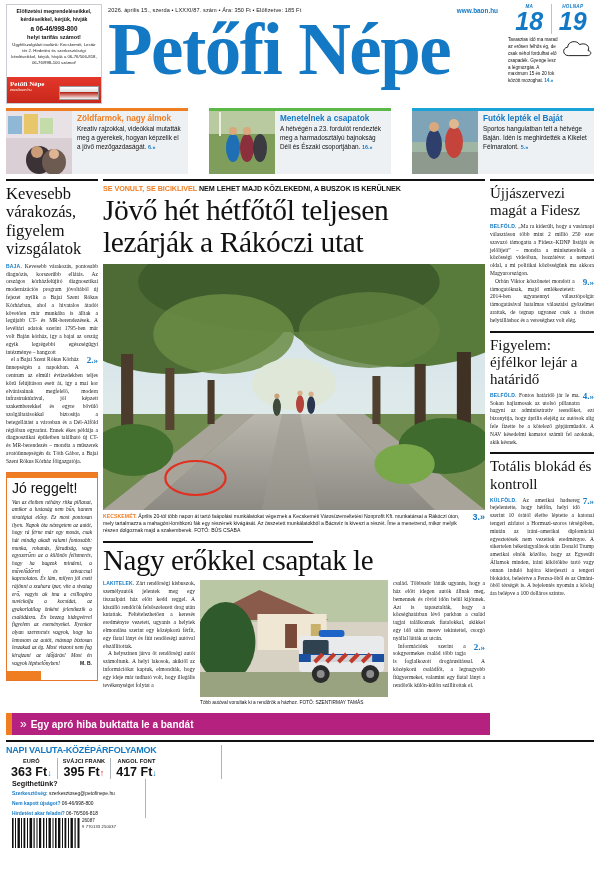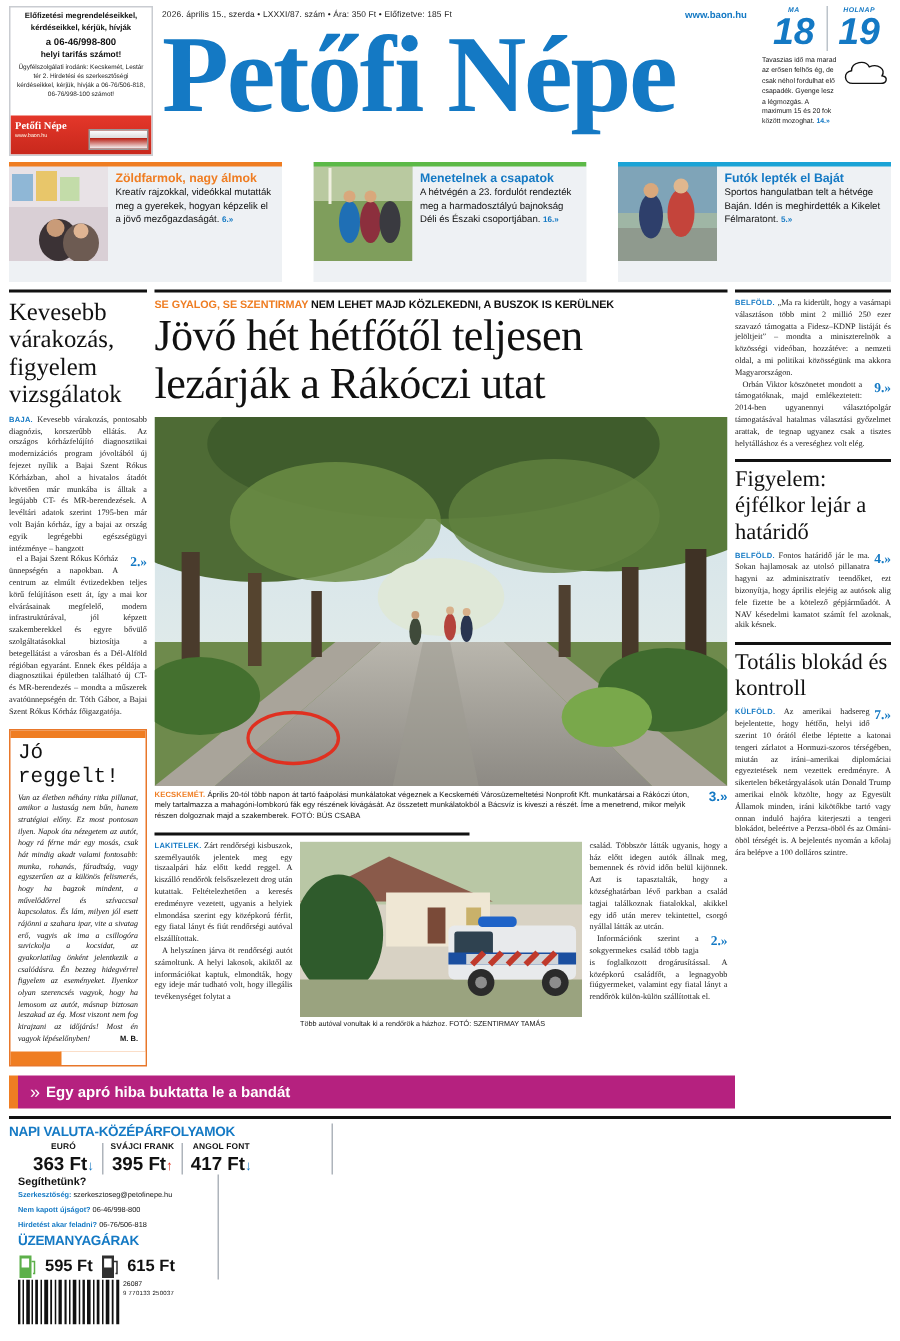--- a/index.html
+++ b/index.html
@@ -45,21 +45,21 @@
   .w-col { flex: 1; text-align: center; font-style: italic; }
   .w-col + .w-col { border-left: 1px solid #bcc3ca; }
   .w-lab { font-size: 4.6px; font-weight: bold; color: #1479c4; letter-spacing: .3px; }
   .w-num { font-size: 25px; font-weight: bold; color: #1479c4; line-height: 1; font-family: "Liberation Sans", sans-serif; }
   .w-body { display: flex; margin-top: 3px; }
   .w-text { font-size: 4.6px; line-height: 1.5; color: #111; flex: 1; }
   .w-text b.pg { color: #1479c4; font-weight: bold; }
   .cloud { width: 34px; height: 22px; flex: none; margin-left: 2px; }
 
   
-  .teasers { display: flex; gap: 21px; margin-top: 4px; height: 80px; }
+  .teasers { display: flex; gap: 21px; margin-top: 4px; height: 66px; }
   .teaser { flex: 1; display: flex; background: #eef1f4; position: relative; overflow: hidden; }
   .teaser .tstrip { position: absolute; top: 0; left: 0; right: 0; height: 3px; }
   .t1 .tstrip { background: #ef7d22; }
   .t2 .tstrip { background: #1aa3d6; }
   .t3 .tstrip { background: #5cb947; }
   .t-img { width: 66px; flex: none; }
   .t-body { padding: 6px 5px 0 5px; }
   .t-title { font-size: 8.2px; font-weight: bold; line-height: 1.1; }
   .t1 .t-title { color: #ef7d22; }
   .t2 .t-title, .t3 .t-title { color: #1479c4; }
@@ -96,39 +96,39 @@
   }
   .bighead.h2 { font-size: 29px; }
 
   .photo { width: 100%; position: relative; overflow: hidden; }
   .caption { font-size: 5.1px; line-height: 1.45; margin-top: 3px; color: #111; }
   .caption .loc { color: #ef7d22; font-weight: bold; letter-spacing: .1px; }
 
   
   .jr-box { margin-top: 6px; border: 1px solid #e8772a; }
   .jr-top { height: 5px; background: #ef7d22; }
-  .jr-title { font-family: Liberation Mono, monospace; font-size: 14px; padding: 2px 5px 3px 5px; }
+  .jr-title { font-family: Liberation Sans, sans-serif; font-size: 14px; padding: 2px 5px 3px 5px; }
   .jr-text { font-family: "Liberation Serif", serif; font-style: italic; font-size: 5.3px; line-height: 1.45; text-align: justify; padding: 0 5px 4px 5px; }
   .jr-sign { font-style: normal; font-weight: bold; font-size: 5px; font-family: "Liberation Sans", sans-serif; float: right; }
   .jr-foot { height: 9px; background: #ef7d22; position: relative; }
   .jr-foot::after { content: ""; position: absolute; right: 0; top: 0; bottom: 0; width: 62%; background: #fff; border-left: 1px solid #ef7d22; }
 
   
   .strip { display: flex; align-items: center; height: 22px; margin-top: 6px; }
   .strip-tab { width: 6px; height: 100%; background: #ef7d22; flex: none; }
   .strip-main { flex: 1; height: 100%; background: #b5217f; color: #fff; display: flex; align-items: center; padding: 0 8px; }
   .strip-main .st-txt { font-size: 10px; font-weight: bold; }
   .strip-main .st-ar { font-size: 12px; margin-right: 4px; }
   .strip-right { width: 104px; }
 
   
   .footer { margin-top: 5px; border-top: 2.5px solid #111; display: flex; height: 48px; padding-top: 3px; flex-direction: column; }
   .f-sec { padding: 0 6px; border-right: 1px solid #aeb4bb; }
   .f-h { font-size: 9px; font-weight: bold; color: #1479c4; letter-spacing: -.2px; }
-  .fx-row { display: flex; margin-top: 3px; margin-left: 11px; }
+  .fx-row { display: flex; margin-top: 3px; }
   .fx-cell { text-align: center; padding: 0 5px; }
   .fx-cell + .fx-cell { border-left: 1px solid #aeb4bb; }
   .fx-name { font-size: 5.6px; font-weight: bold; letter-spacing: .1px; }
   .fx-val { font-size: 12.5px; font-weight: bold; margin-top: 1px; }
   .fx-val .dn { color: #1479c4; font-size: 9px; }
   .fx-val .up { color: #e03020; font-size: 9px; }
   .help-h { font-size: 7.2px; font-weight: bold; }
   .help-l { font-size: 4.9px; line-height: 1.6; margin-top: 2px; }
   .help-l b { color: #1479c4; }
   .fuel-row { display: flex; align-items: center; margin-top: 4px; gap: 5px; }
@@ -284,21 +284,21 @@
           <span>Van az életben néhány ritka pillanat, amikor a lustaság nem bűn, hanem stratégiai előny. Ez most pontosan ilyen. Napok óta nézegetem az autót, hogy rá férne már egy mosás, csak hát mindig akadt valami fontosabb: munka, rohanás, fáradtság, vagy egyszerűen az a különös felismerés, hogy ha bagzok mindent, a művelődőrrel és szívaccsal kapcsolatos. És lám, milyen jól esett rájönni a szahara ipar, vite a sivatag erő, vagyis ak ima a csillogóra suvickolja a kocsidat, az gyakorlatilag önként jelentkezik a csalódásra. Én bezzeg hidegvérrel figyelem az eseményeket. Ilyenkor olyan szerencsés vagyok, hogy ha lemosom az autót, másnap biztosan leszakad az ég. Most viszont nem fog kirajzani az időjárás! Most én vagyok lépéselőnyben!</span>
           <span class="jr-sign">M. B.</span>
         </div>
         <div class="jr-foot"></div>
       </div>
     </div>
 
     <div class="col-mid">
       <div class="rule-thick"></div>
       <div class="kicker">
-        <span class="k1">SE GYALOG, SE SZENTIRMAY</span>
+        <span class="k1">SE VONULT, SE BICIKLIVEL</span>
         <span>NEM LEHET MAJD KÖZLEKEDNI, A BUSZOK IS KERÜLNEK</span>
       </div>
       <div class="bighead">Jövő hét hétfőtől teljesen lezárják a Rákóczi utat</div>
 
       <div class="photo" style="height:246px;margin-top:5px;">
         <svg width="100%" height="246" viewBox="0 0 380 246" preserveAspectRatio="none">
           <defs>
             <linearGradient id="sky" x1="0" y1="0" x2="0" y2="1">
               <stop offset="0%" stop-color="#cfe0ea"></stop>
                 <stop offset="100%" stop-color="#e9f0ea"></stop>
@@ -349,20 +349,21 @@
       </div>
 
       <div class="caption">
         <span class="pgref"><span>3.»</span></span>
         <span class="loc">KECSKEMÉT.</span>
         <span>Április 20-tól több napon át tartó faápolási munkálatokat végeznek a Kecskeméti Városüzemeltetési Nonprofit Kft. munkatársai a Rákóczi úton, mely tartalmazza a mahagóni-lombkorú fák egy részének kivágását. Az összetett munkálatokból a Bácsvíz is kiveszi a részét. Íme a menetrend, mikor melyik részen dolgoznak majd a szakemberek. FOTÓ: BÚS CSABA</span>
       </div>
 
       <div class="rule-thick" style="margin-top:6px;width:55%;"></div>
 
+      <div class="bighead h2">Nagy erőkkel csaptak le</div>
 
       <div style="display:flex;gap:5px;margin-top:4px;">
         <div style="width:92px;">
           <div class="body-text" style="margin-top:0;">
             <p>
               <span class="loc">LAKITELEK.</span>
               <span>Zárt rendőrségi kisbuszok, személyautók jelentek meg egy tiszaalpári ház előtt kedd reggel. A kiszálló rendőrök felsőszelezett drog után kutattak. Feltételezhetően a keresés eredményre vezetett, ugyanis a helyiek elmondása szerint egy középkorú férfit, egy fiatal lányt és fiút rendőrségi autóval elszállítottak.</span>
             </p>
             <p>A helyszínen járva öt rendőrségi autót számoltunk. A helyi lakosok, akiktől az információkat kaptuk, elmondták, hogy egy ideje már tudható volt, hogy illegális tevékenységet folytat a</p>
           </div>
@@ -407,20 +408,21 @@
               <span>Információnk szerint a sokgyermekes család több tagja is foglalkozott drogárusítással. A középkorú családfőt, a legnagyobb fiúgyermeket, valamint egy fiatal lányt a rendőrök külön-külön szállítottak el.</span>
             </p>
           </div>
         </div>
       </div>
     </div>
 
     <div class="col-right">
 
       <div class="rule-thick"></div>
+      <div class="hl-right">Újjászervezi magát a Fidesz</div>
       <div class="body-text">
         <p>
           <span class="loc">BELFÖLD.</span>
           <span>„Ma ra kiderült, hogy a vasárnapi választáson több mint 2 millió 250 ezer szavazó támogatta a Fidesz–KDNP listáját és jelöltjeit” – mondta a miniszterelnök a közösségi videóban, hozzátéve: a nemzeti oldal, a mi politikai közösségünk ma akkora Magyarországon.</span>
         </p>
         <p>
           <span class="pgref"><span>9.»</span></span>
           <span>Orbán Viktor köszönetet mondott a támogatóknak, majd emlékeztetett: 2014-ben ugyanennyi választópolgár támogatásával hatalmas választási győzelmet arattak, de tegnap ugyanez csak a tisztes helytálláshoz és a vereséghez volt elég.</span>
         </p>
       </div>
@@ -493,37 +495,20 @@
       <div class="help-l">
         <b>Nem kapott újságot?</b>
         <span>06-46/998-800</span>
       </div>
       <div class="help-l">
         <b>Hirdetést akar feladni?</b>
         <span>06-76/506-818</span>
       </div>
     </div>
 
-    <div class="f-sec" style="width:140px;">
-      <div class="f-h">ÜZEMANYAGÁRAK</div>
-      <div class="fuel-row">
-        <svg class="pump" viewBox="0 0 13 17">
-          <rect x="1" y="1" width="8" height="15" fill="#5db04a"></rect>
-          <rect x="2.4" y="3" width="5" height="6" fill="#fff"></rect>
-          <path d="M9 5 h2 v8 h-1" stroke="#5db04a" stroke-width="1" fill="none"></path>
-        </svg>
-        <span class="fuel-val">595 Ft</span>
-        <svg class="pump" viewBox="0 0 13 17">
-          <rect x="1" y="1" width="8" height="15" fill="#2f2f2f"></rect>
-          <rect x="2.4" y="3" width="5" height="6" fill="#fff"></rect>
-          <path d="M9 5 h2 v8 h-1" stroke="#2f2f2f" stroke-width="1" fill="none"></path>
-        </svg>
-        <span class="fuel-val">615 Ft</span>
-      </div>
-    </div>
 
     <div class="barcode">
       <svg width="68" height="30" viewBox="0 0 68 30">
         <g fill="#111">
           <rect x="0" y="0" width="1.6" height="30"></rect>
             <rect x="3" y="0" width="1" height="30"></rect>
           <rect x="5.5" y="0" width="2.4" height="30"></rect>
             <rect x="9" y="0" width="1" height="30"></rect>
           <rect x="11.5" y="0" width="1.8" height="30"></rect>
             <rect x="15" y="0" width="1" height="30"></rect>

